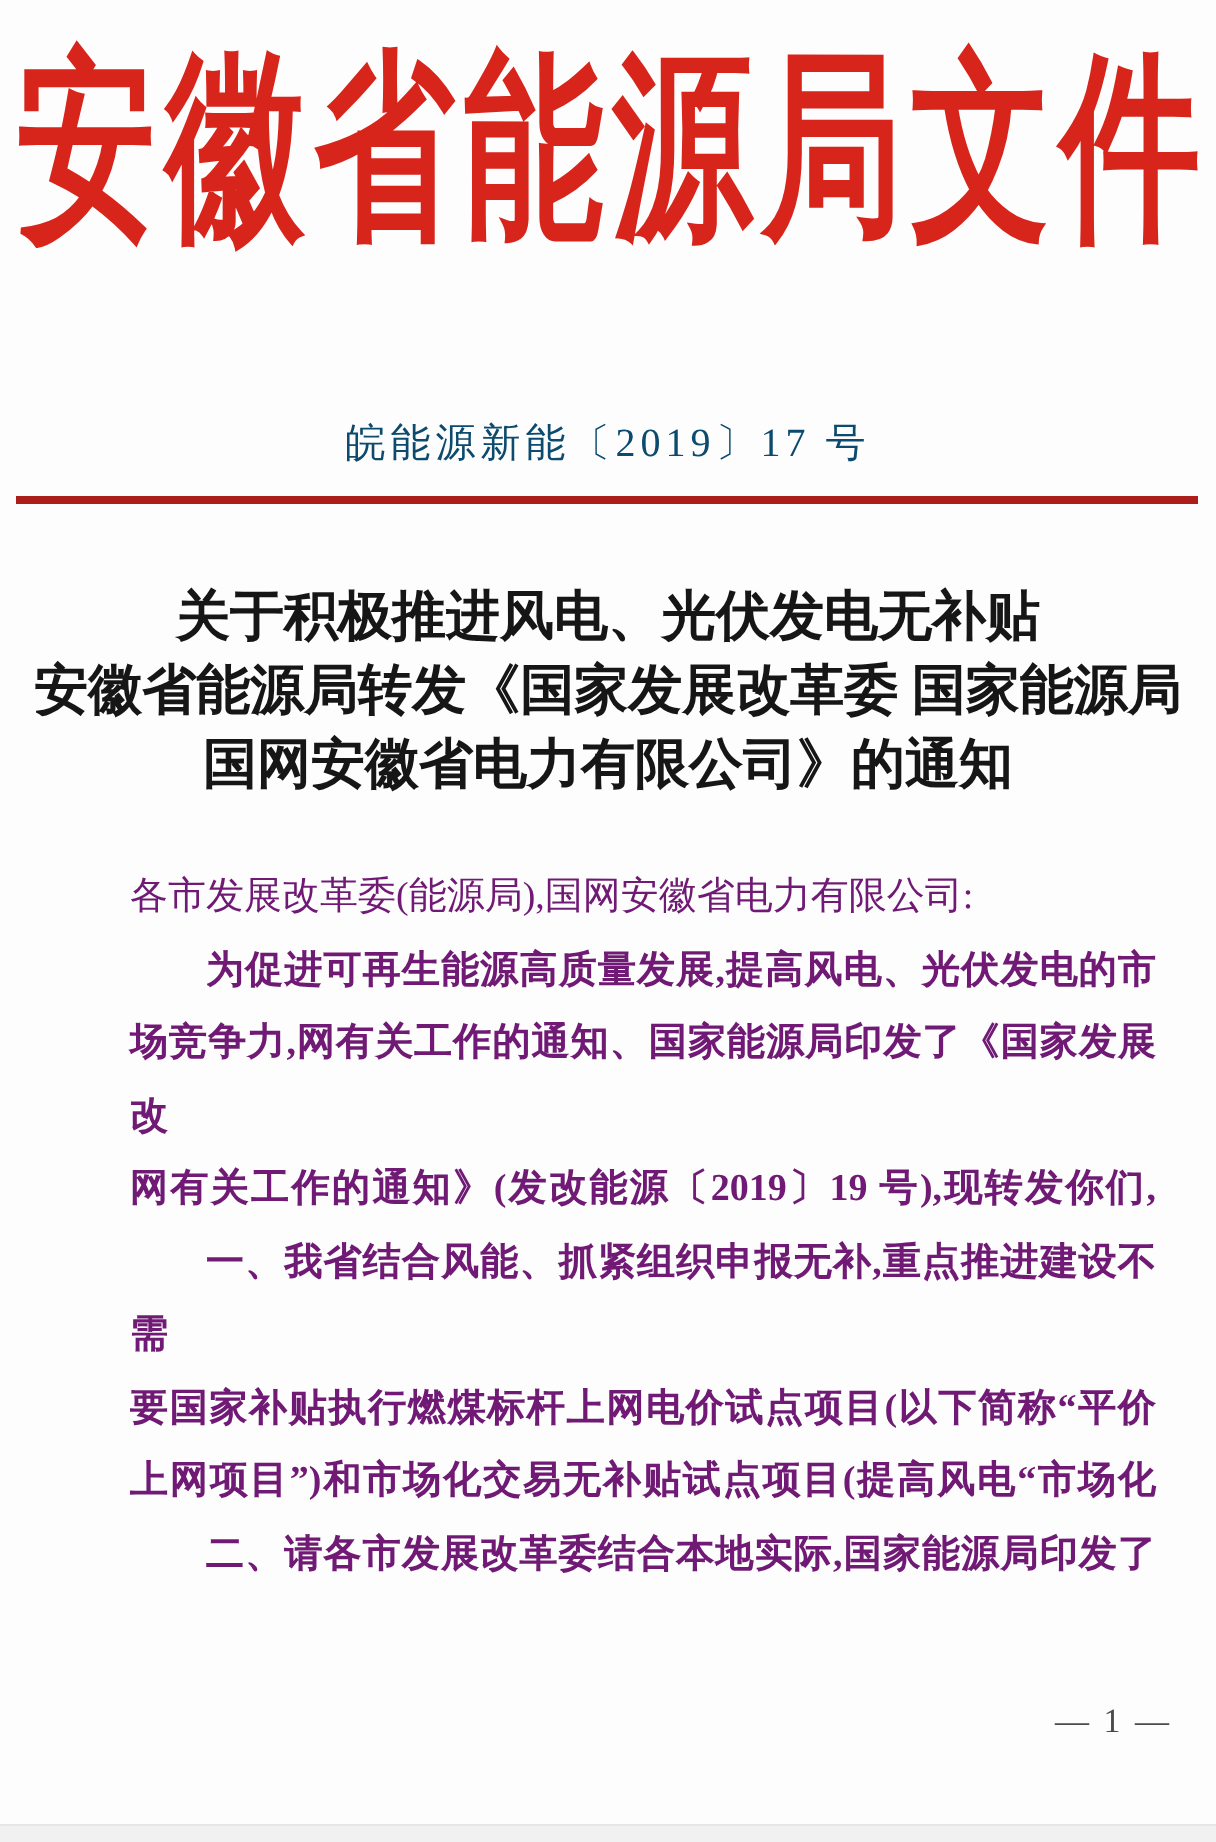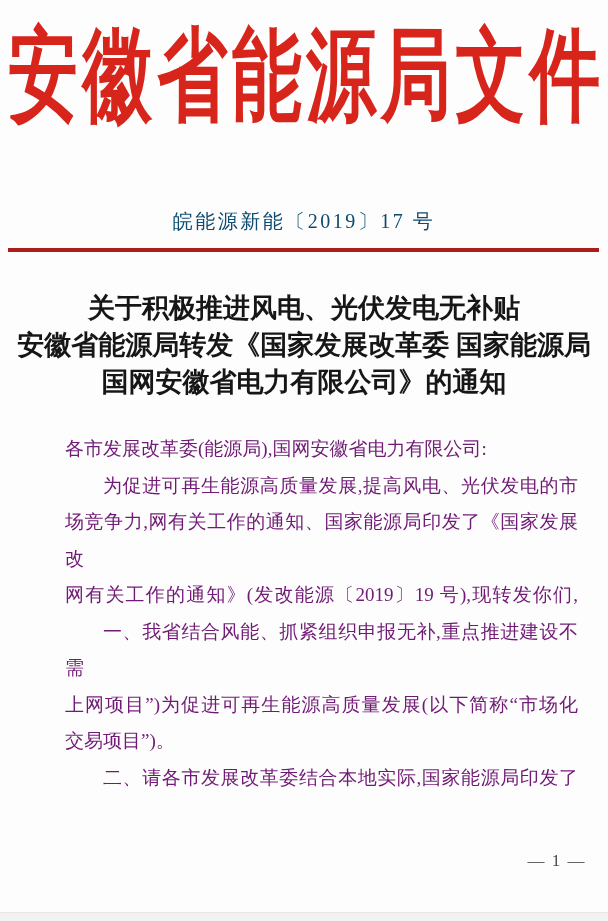--- a/index.html
+++ b/index.html
@@ -61,21 +61,21 @@
     position: absolute;
     top: 431px; left: 33px; right: 30px;
     font-size: 19px;
     line-height: 36.5px;
     color: #701a75;
     text-align: left;
     margin-left: 32px;
   }
   .line { min-height: 36.5px; }
   .ind { text-indent: 2em; }
-  .fill { text-align: justify; text-align-last: justify; }
+  .fill { text-align: justify; text-align-last: justify; font-weight: bold; }
   
   .page-number {
     position: absolute;
     top: 851px; right: 22px;
     font-size: 17px;
     letter-spacing: 1.5px;
     color: #4a4a4a;
   }
   
   .bottom-strip {
@@ -111,22 +111,22 @@
     <div>安徽省能源局转发《国家发展改革委 国家能源局</div>
     <div>国网安徽省电力有限公司》的通知</div>
   </div>
 
   <div class="body-text">
     <div class="line">各市发展改革委(能源局),国网安徽省电力有限公司:</div>
     <div class="line ind fill">为促进可再生能源高质量发展,提高风电、光伏发电的市</div>
     <div class="line fill">场竞争力,网有关工作的通知、国家能源局印发了《国家发展改</div>
     <div class="line fill">网有关工作的通知》(发改能源〔2019〕19 号),现转发你们,</div>
     <div class="line ind fill">一、我省结合风能、抓紧组织申报无补,重点推进建设不需</div>
-    <div class="line fill">上网项目”)为促进可再生能源高质量发展(以下简称“市场化</div>
-    <div class="line">交易项目”)。</div>
+    <div class="line fill">要国家补贴执行燃煤标杆上网电价试点项目(以下简称“平价</div>
+    <div class="line fill">上网项目”)和市场化交易无补贴试点项目(提高风电“市场化</div>
     <div class="line ind fill">二、请各市发展改革委结合本地实际,国家能源局印发了</div>
   </div>
 
   <div class="page-number">— 1 —</div>
 
   <div class="bottom-strip"></div>
 
 </div>
 
 </body></html>

